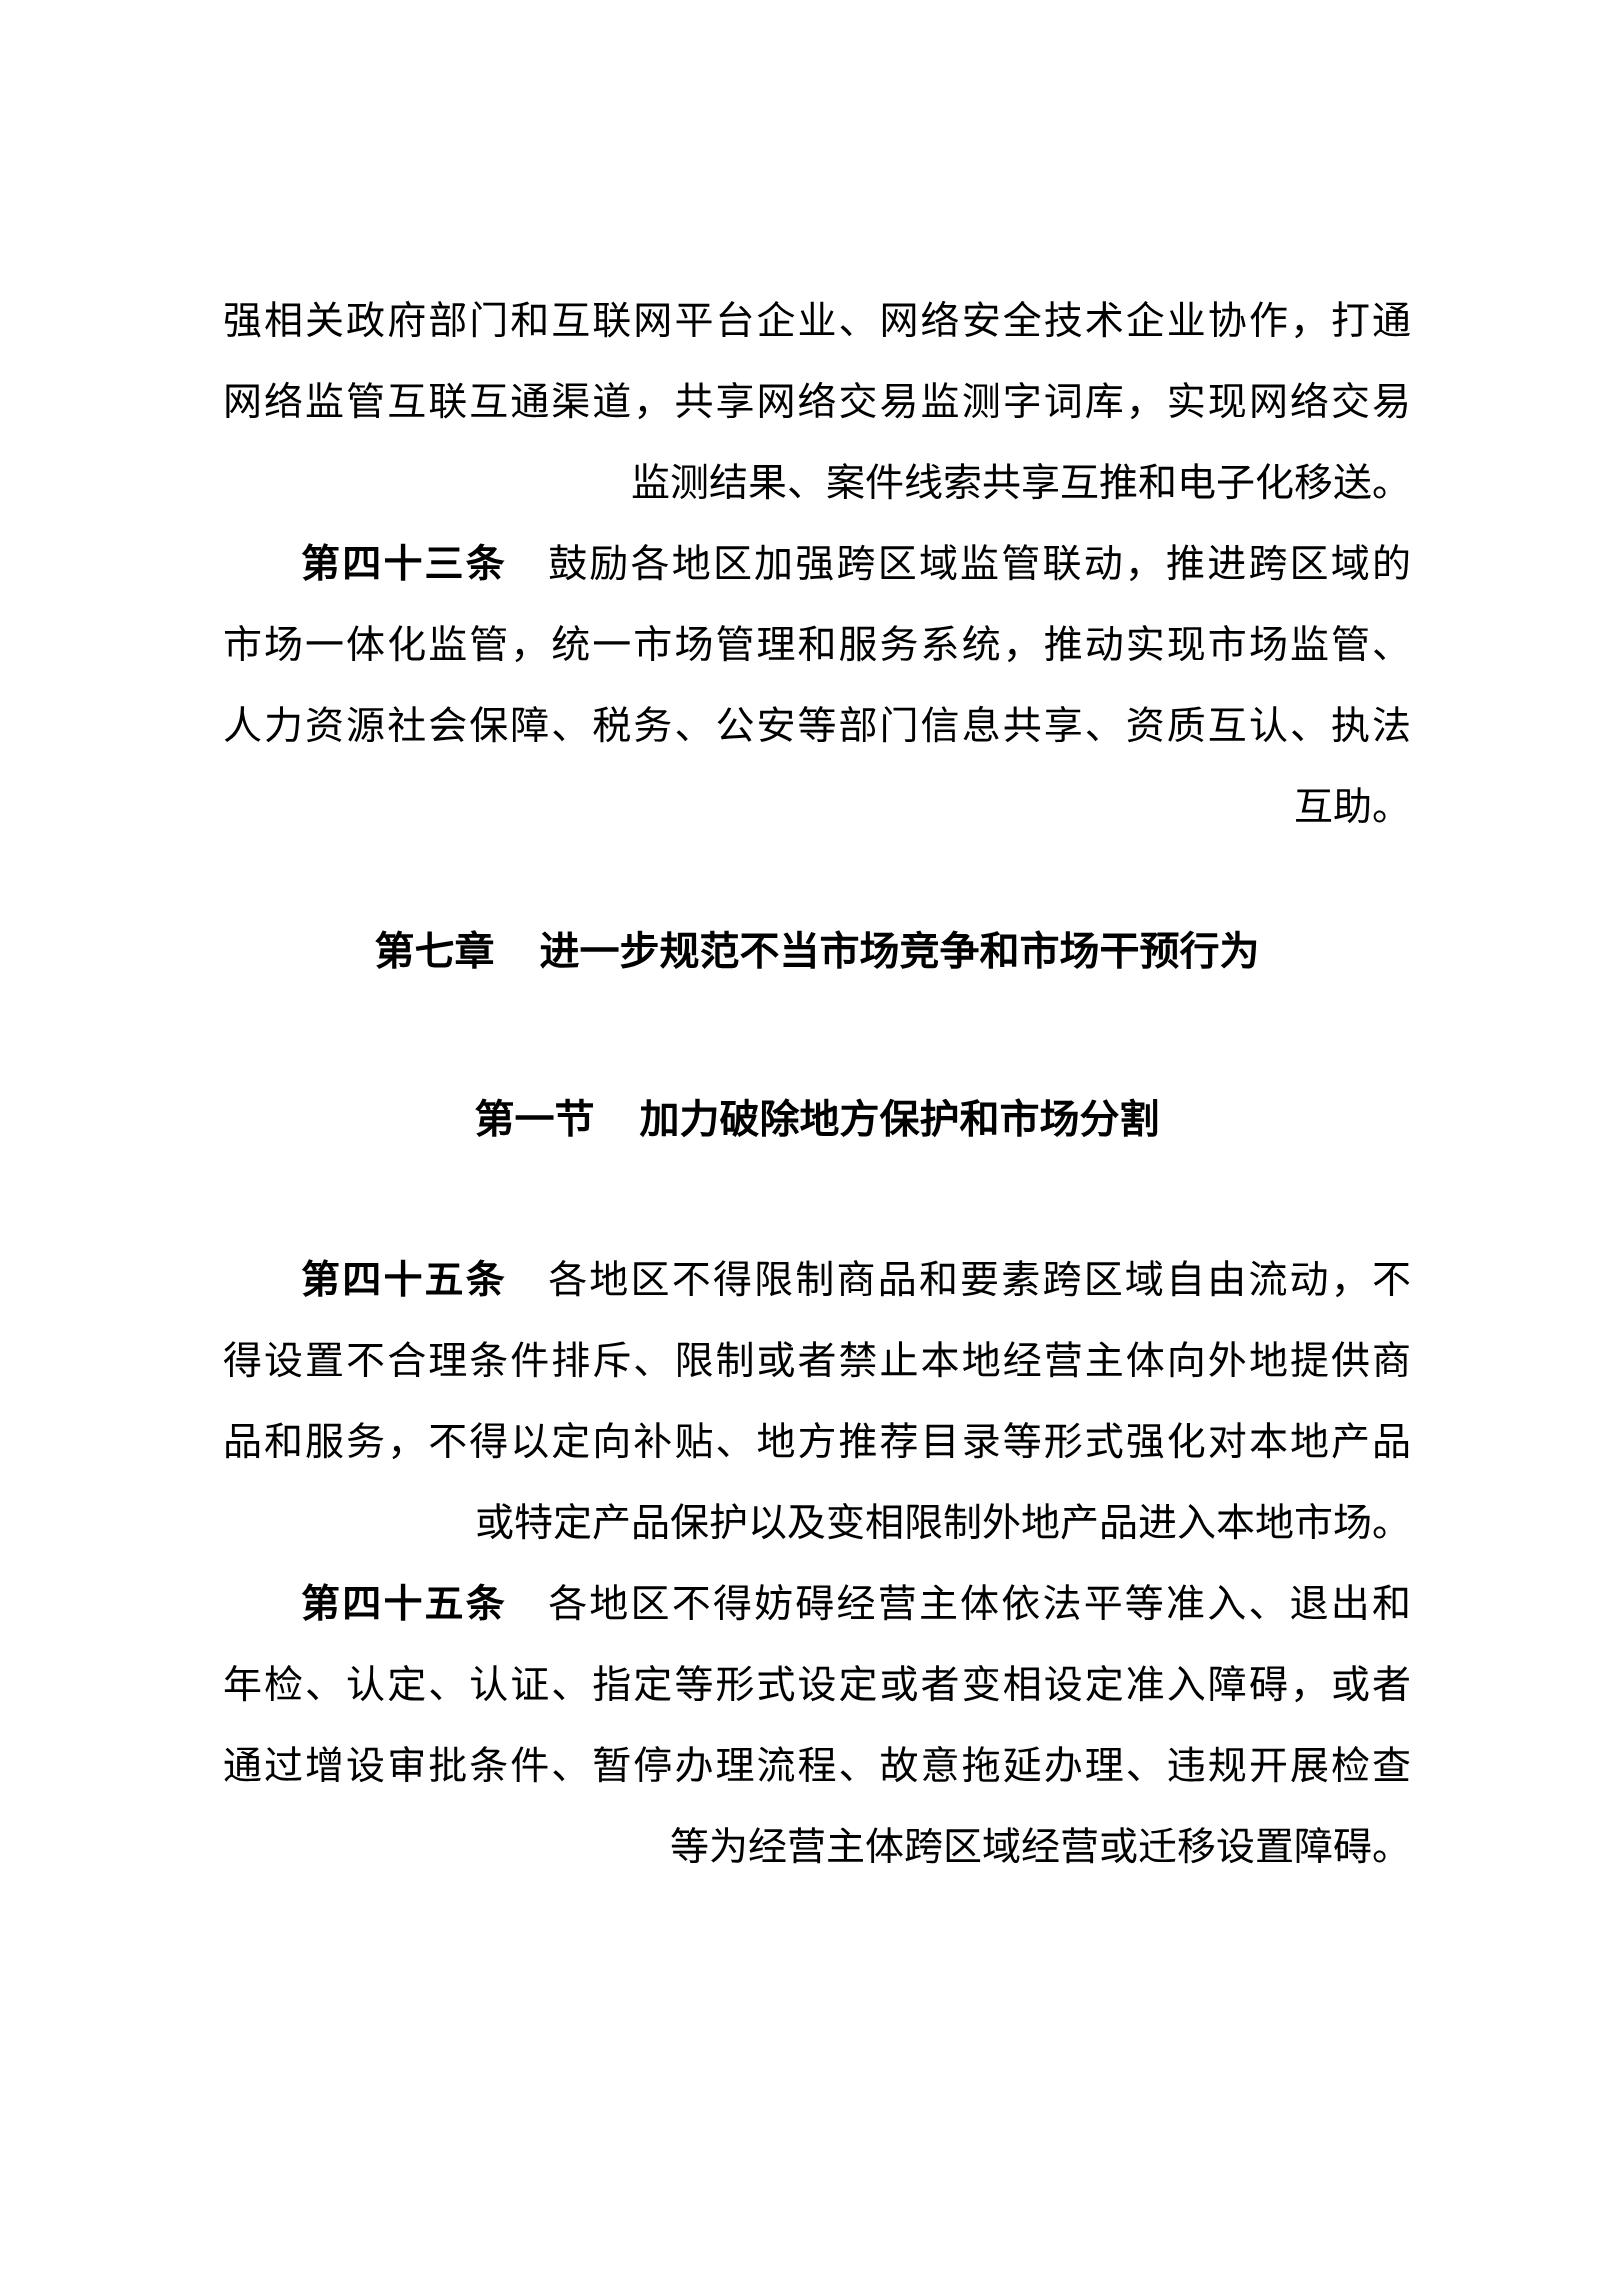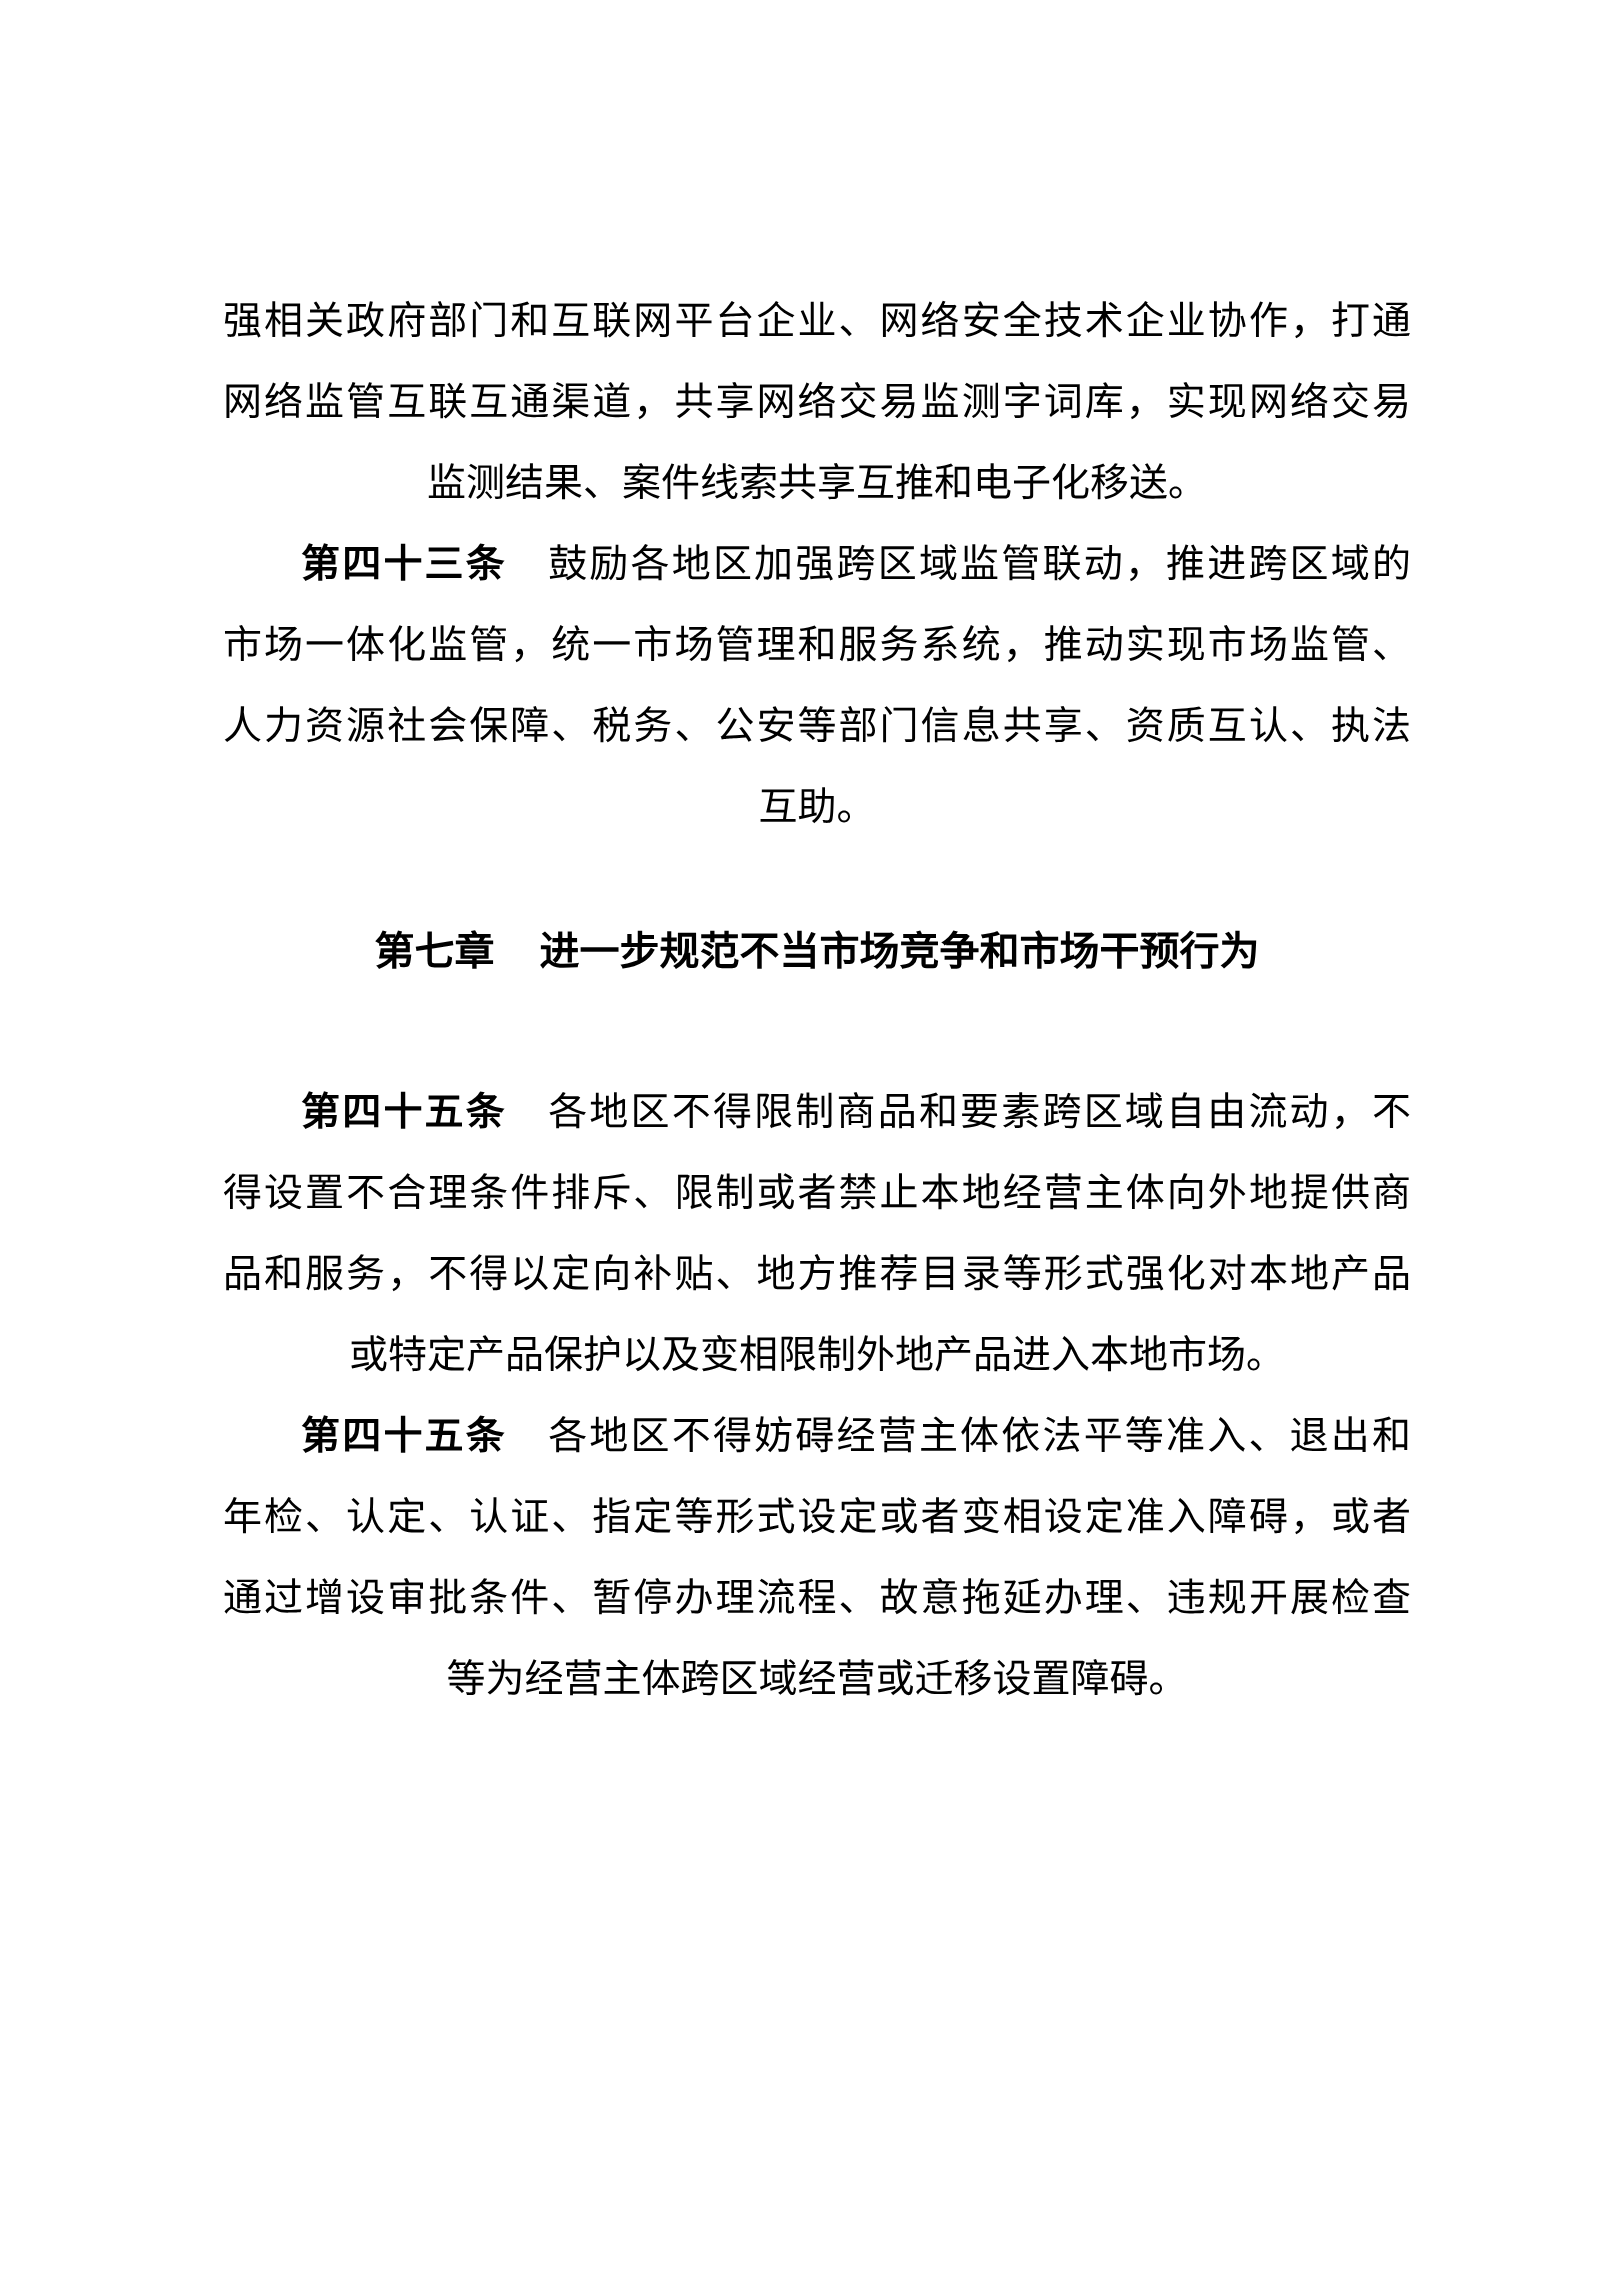--- a/index.html
+++ b/index.html
@@ -17,21 +17,21 @@
     background: #ffffff;
     color: #000000;
     font-family: "Liberation Serif", "DejaVu Serif", serif;
     overflow: hidden;
   }
   .para { margin: 0; }
   .line {
     font-size: 39px;
     line-height: 81px;
     white-space: pre-wrap;
-    text-align: center;
+    text-align: right;
   }
   
   .line.full {
     text-align: justify;
     text-align-last: justify;
     -moz-text-align-last: justify;
   }
   
   .line.indent { text-indent: 78px; }
   .artnum {
@@ -65,20 +65,21 @@
 
   <div class="para">
     <div class="line full indent"><span class="artnum">第四十三条</span><span>　鼓励各地区加强跨区域监管联动，推进跨区域的</span></div>
     <div class="line full">市场一体化监管，统一市场管理和服务系统，推动实现市场监管、</div>
     <div class="line full">人力资源社会保障、税务、公安等部门信息共享、资质互认、执法</div>
     <div class="line">互助。</div>
   </div>
 
   <h2 class="chapter"><span class="hnum">第七章</span><span>进一步规范不当市场竞争和市场干预行为</span></h2>
 
+  <h3 class="section"><span class="hnum">第一节</span><span>加力破除地方保护和市场分割</span></h3>
 
   <div class="para a44">
     <div class="line full indent"><span class="artnum">第四十五条</span><span>　各地区不得限制商品和要素跨区域自由流动，不</span></div>
     <div class="line full">得设置不合理条件排斥、限制或者禁止本地经营主体向外地提供商</div>
     <div class="line full">品和服务，不得以定向补贴、地方推荐目录等形式强化对本地产品</div>
     <div class="line">或特定产品保护以及变相限制外地产品进入本地市场。</div>
   </div>
 
   <div class="para">
     <div class="line full indent"><span class="artnum">第四十五条</span><span>　各地区不得妨碍经营主体依法平等准入、退出和</span></div>

